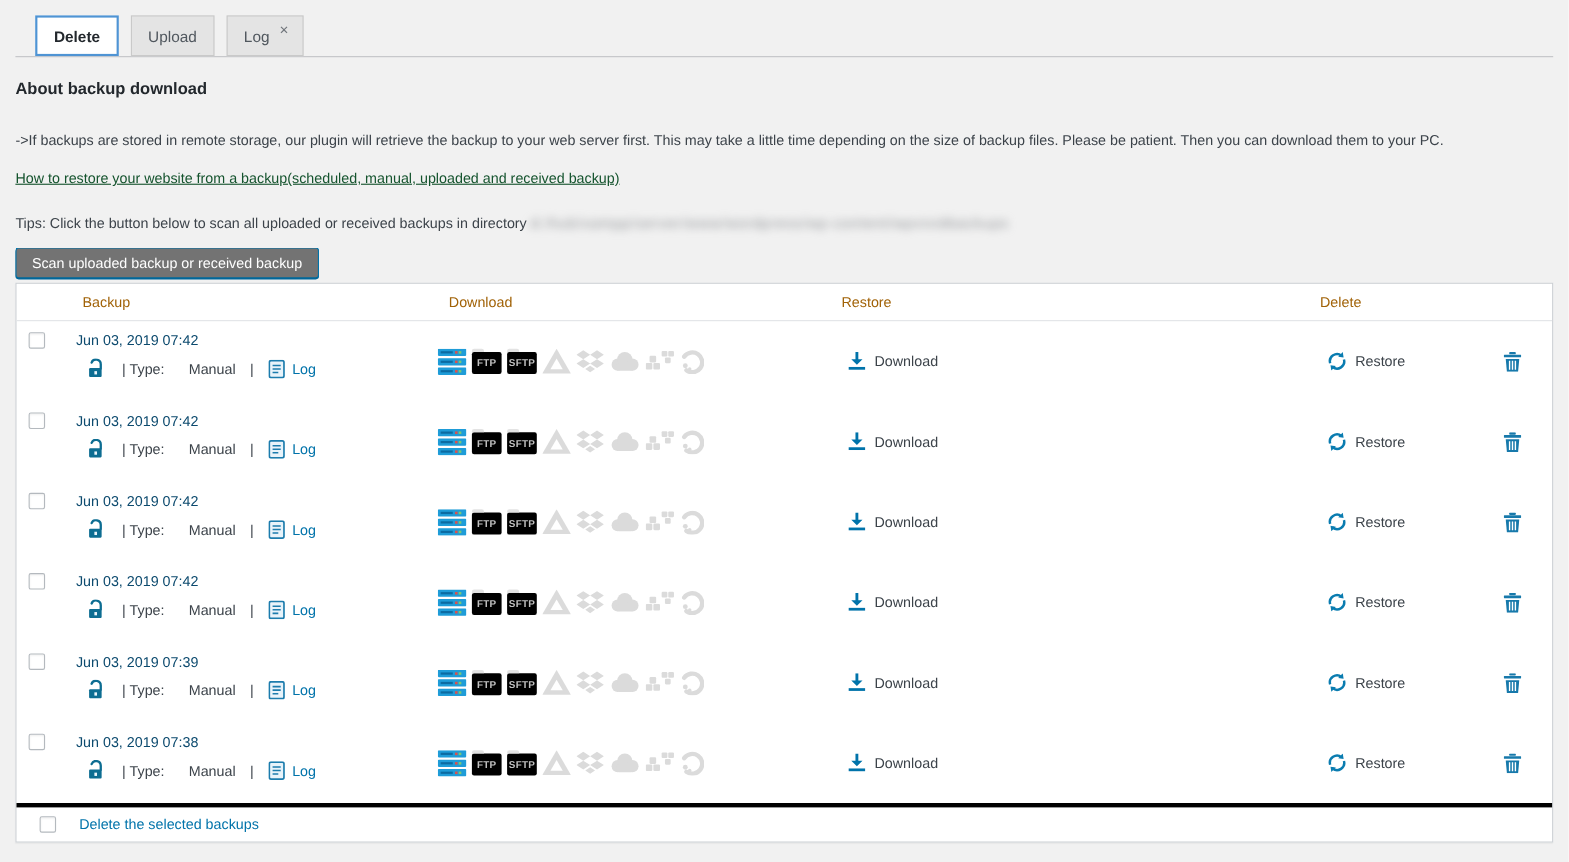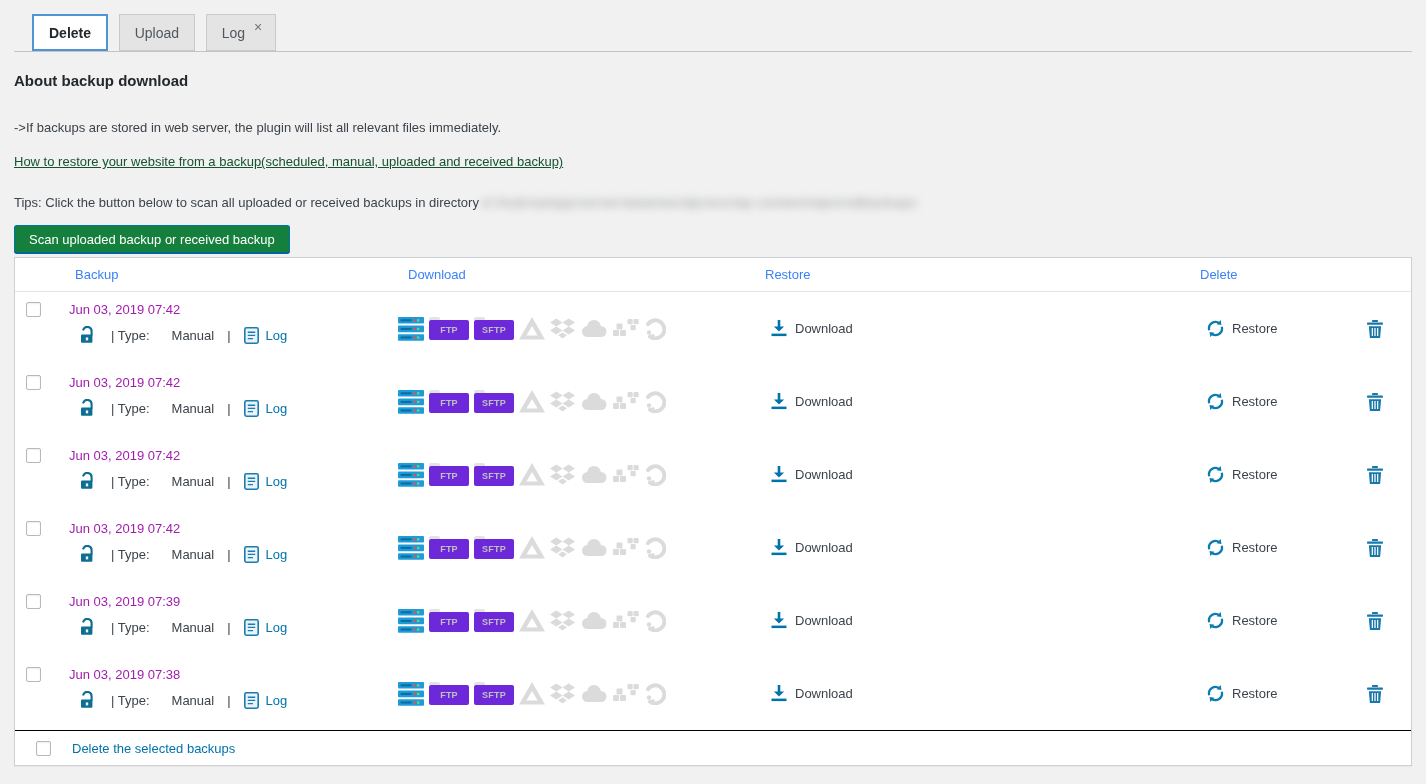--- a/index.html
+++ b/index.html
@@ -29,58 +29,58 @@
   
   h3.about-heading { font-size:15px; color:#23282d; margin:20px 0 27px; font-weight:bold; }
   .about-lines p { line-height:24px; }
   .restore-link-p { margin-top:10px; line-height:24px; }
   .restore-link { color:#14532d; text-decoration:underline; cursor:pointer; }
   .tips { margin:17px 0 10px; line-height:24px; }
   .blurred-path { filter:blur(4px); color:#8d9094; user-select:none; letter-spacing:1px; }
 
   .scan-btn {
     display:inline-block; height:28px; padding:0 14px;
-    background:#15803d; border:1px solid #0073aa; border-bottom-color:#006799;
+    background:#737373; border:1px solid #0073aa; border-bottom-color:#006799;
     box-shadow:0 1px 0 #006799; border-radius:3px;
     color:#fff; font-size:13px; font-family:inherit; cursor:pointer; margin-bottom:4px;
   }
 
   
   .backup-table { background:#fff; border:1px solid #ccd0d4; box-shadow:0 1px 1px rgba(0,0,0,.04); }
   .grid-cols { display:grid; grid-template-columns:54px 325px 357px 435px 160px 1fr; }
-  .thead { height:34px; align-items:center; border-bottom:1px solid #e2e4e7; color:#3b82f6; }
+  .thead { height:34px; align-items:center; border-bottom:1px solid #e2e4e7; color:#a16207; }
   .thead .hc { padding-left:14px; }
   .thead .hc.first { padding-left:6px; grid-column:2; }
   .row { min-height:73px; align-items:center; }
   .cell { display:flex; align-items:center; }
   .c-check { align-self:start; padding:10px 0 0 11px; }
   .c-backup { align-self:start; padding-top:9px; display:block; }
-  .date-line { color:#a21caf; line-height:18px; }
+  .date-line { color:#0c4a6e; line-height:18px; }
   .meta-line { display:flex; align-items:center; margin-top:5px; height:22px; }
   .meta-line .lock-wrap { width:18px; margin:0 14px 0 10px; display:inline-flex; }
   .type-prefix { margin-right:22px; }
   .sep { margin:0 13px; }
   .doc-wrap { margin-right:7px; display:inline-flex; }
   a.text-link { color:#0073aa; text-decoration:none; cursor:pointer; }
   .c-storage { padding-left:4px; gap:5px; }
   .c-download { padding-left:20px; }
   .c-restore { padding-left:21px; }
   .c-delete { padding-left:21px; }
   .action-link { display:inline-flex; align-items:center; gap:8px; color:#3c434a; text-decoration:none; cursor:pointer; }
   .checkbox {
     display:inline-block; width:15px; height:15px; background:#fff;
     border:1px solid #b4b9be; border-radius:2px; box-shadow:inset 0 1px 2px rgba(0,0,0,.07); cursor:pointer;
   }
-  .tfoot { height:35px; display:flex; align-items:center; gap:21px; padding-left:21px; border-top:1px solid #000000; }
+  .tfoot { height:35px; display:flex; align-items:center; gap:21px; padding-left:21px; border-top:4px solid #000000; }
   .tfoot .label { color:#0073aa; cursor:pointer; }
 
   
   .sicon { display:inline-flex; align-items:center; justify-content:center; }
   .folder {
-    position:relative; width:40px; height:20px; background:#6d28d9; border-radius:2px;
+    position:relative; width:27px; height:20px; background:#000000; border-radius:2px;
     display:flex; align-items:center; justify-content:center;
     font-size:9px; font-weight:bold; color:#c0c0c0; letter-spacing:.2px; margin-top:3px;
   }
   .folder::before { content:""; position:absolute; top:-3px; left:0; width:11px; height:3px; background:#e3e3e3; border-radius:2px 2px 0 0; }
 </style>
 </head>
 <body>
 
 <div class="wrap">
 
@@ -94,21 +94,21 @@
       </a>
     <a class="tab">
       <span>Log</span>
       <span class="close-x">×</span>
     </a>
   </div>
 
   
   <h3 class="about-heading">About backup download</h3>
   <div class="about-lines">
-    <p>-&gt;If backups are stored in web server, the plugin will list all relevant files immediately.</p>
+    <p style="margin-top:8px;">-&gt;If backups are stored in remote storage, our plugin will retrieve the backup to your web server first. This may take a little time depending on the size of backup files. Please be patient. Then you can download them to your PC.</p>
   </div>
   <p class="restore-link-p">
     <a class="restore-link">How to restore your website from a backup(scheduled, manual, uploaded and received backup)</a>
   </p>
 
   <p class="tips">
     <span>Tips: Click the button below to scan all uploaded or received backups in directory</span>
     <span class="blurred-path">d:/hub/xampp/server/www/wordpress/wp-content/wpvividbackups</span>
   </p>
 

